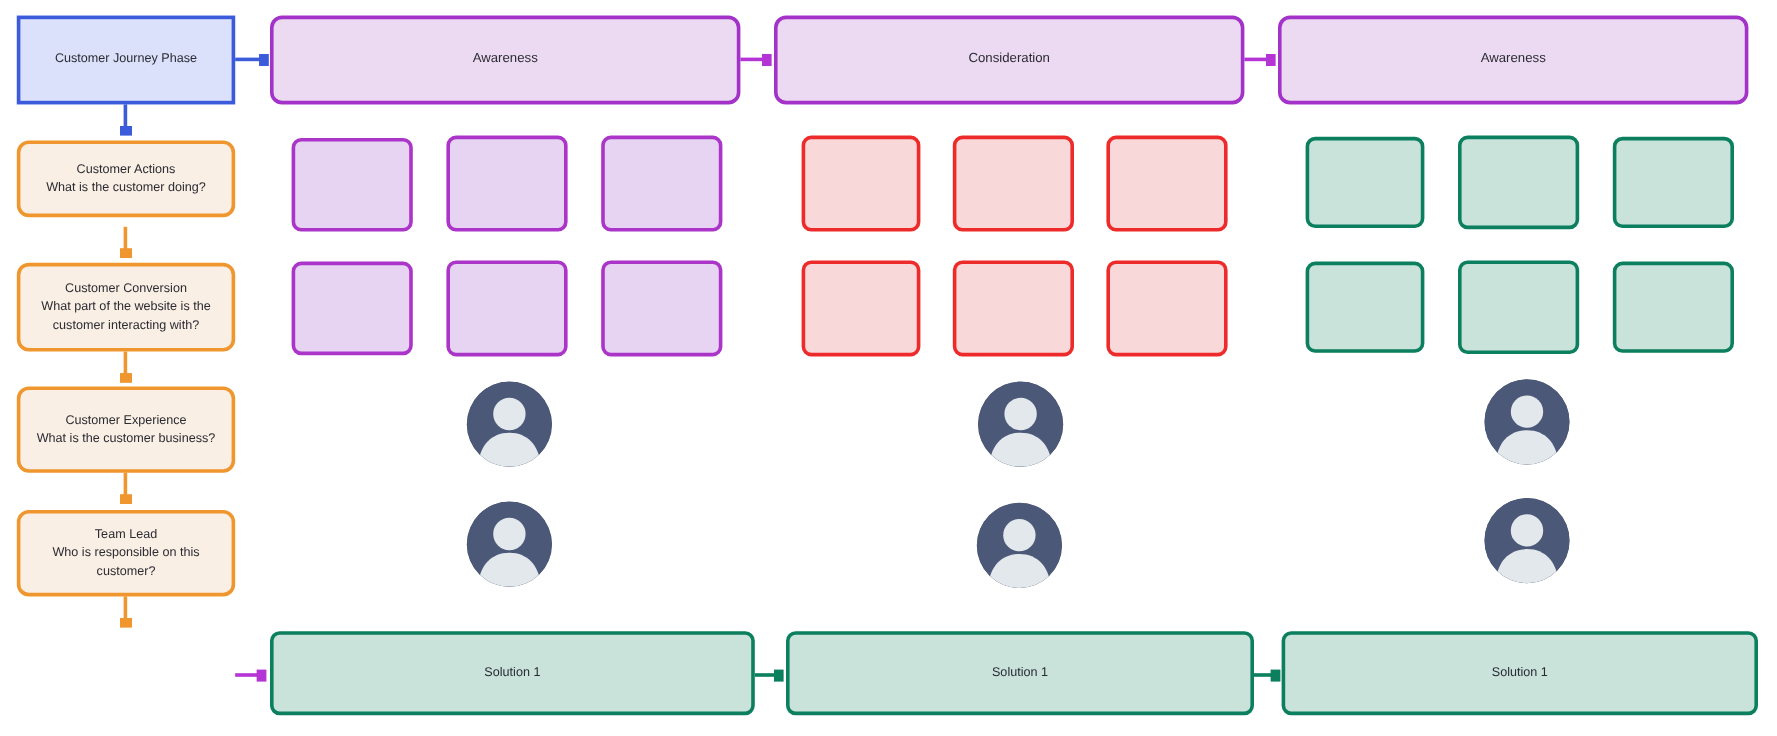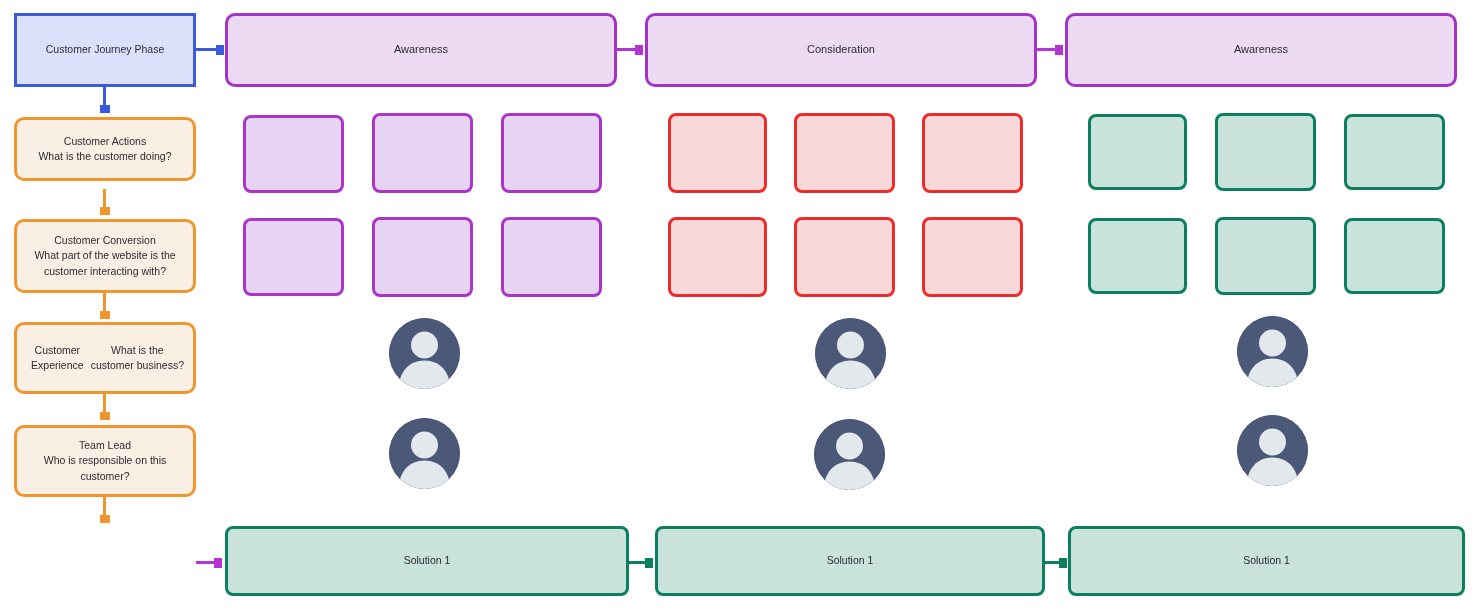--- a/index.html
+++ b/index.html
@@ -129,21 +129,21 @@
   <div class="node node-rowlabel" style="left:14px; top:117px; width:182px; height:64px; flex-direction:column;">
     <span class="ttl">Customer Actions</span>
     <span class="sub">What is the customer doing?</span>
   </div>
 
   <div class="node node-rowlabel" style="left:14px; top:219px; width:182px; height:74px; flex-direction:column;">
     <span class="ttl">Customer Conversion</span>
     <span class="sub">What part of the website is the customer interacting with?</span>
   </div>
 
-  <div class="node node-rowlabel" style="left:14px; top:322px; width:182px; height:72px; ">
+  <div class="node node-rowlabel" style="left:14px; top:322px; width:182px; height:72px; flex-direction:column;">
     <span class="ttl">Customer Experience</span>
     <span class="sub">What is the customer business?</span>
   </div>
 
   <div class="node node-rowlabel" style="left:14px; top:425px; width:182px; height:72px; flex-direction:column;">
     <span class="ttl">Team Lead</span>
     <span class="sub">Who is responsible on this customer?</span>
   </div>
 
 

